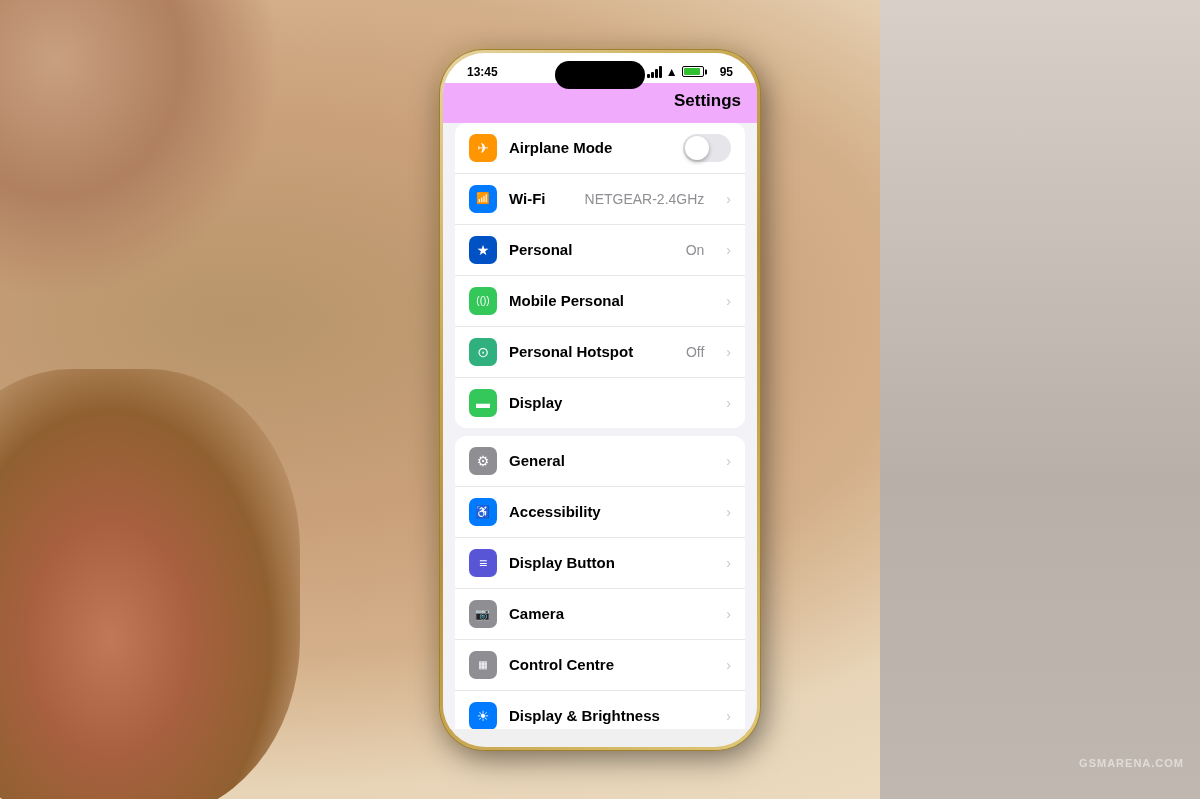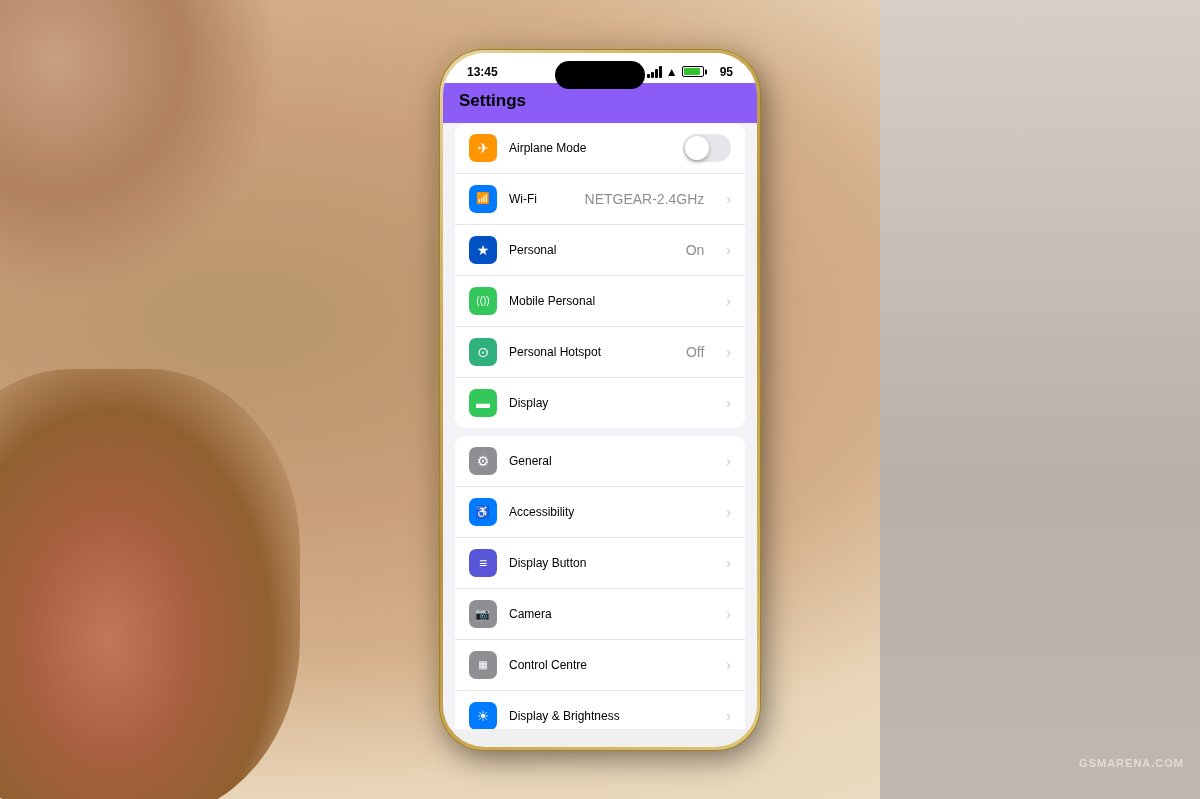--- a/index.html
+++ b/index.html
@@ -152,22 +152,22 @@
     .screen-content {
       background: #f2f2f7;
       height: calc(100% - 48px);
       overflow-y: auto;
       overflow-x: hidden;
     }
 
     .screen-content::-webkit-scrollbar { display: none; }
 
     .settings-title {
-      background: #8b5cf6;
-      text-align: left;
+      background: #f0abfc;
+      text-align: right;
       padding: 8px 16px 12px;
       font-size: 17px;
       font-weight: 600;
       color: #000;
     }
 
     .settings-section {
       background: #fff;
       border-radius: 12px;
       margin: 0 12px 8px;
@@ -196,23 +196,23 @@
       align-items: center;
       justify-content: center;
       margin-right: 12px;
       flex-shrink: 0;
       font-size: 14px;
       color: #fff;
     }
 
     .row-label {
       flex: 1;
-      font-size: 12px;
+      font-size: 15px;
       color: #000;
-      font-weight: 400;
+      font-weight: 700;
     }
 
     .row-value {
       font-size: 14px;
       color: #8e8e93;
       margin-right: 22px;
     }
 
     .row-chevron {
       color: #c7c7cc;

